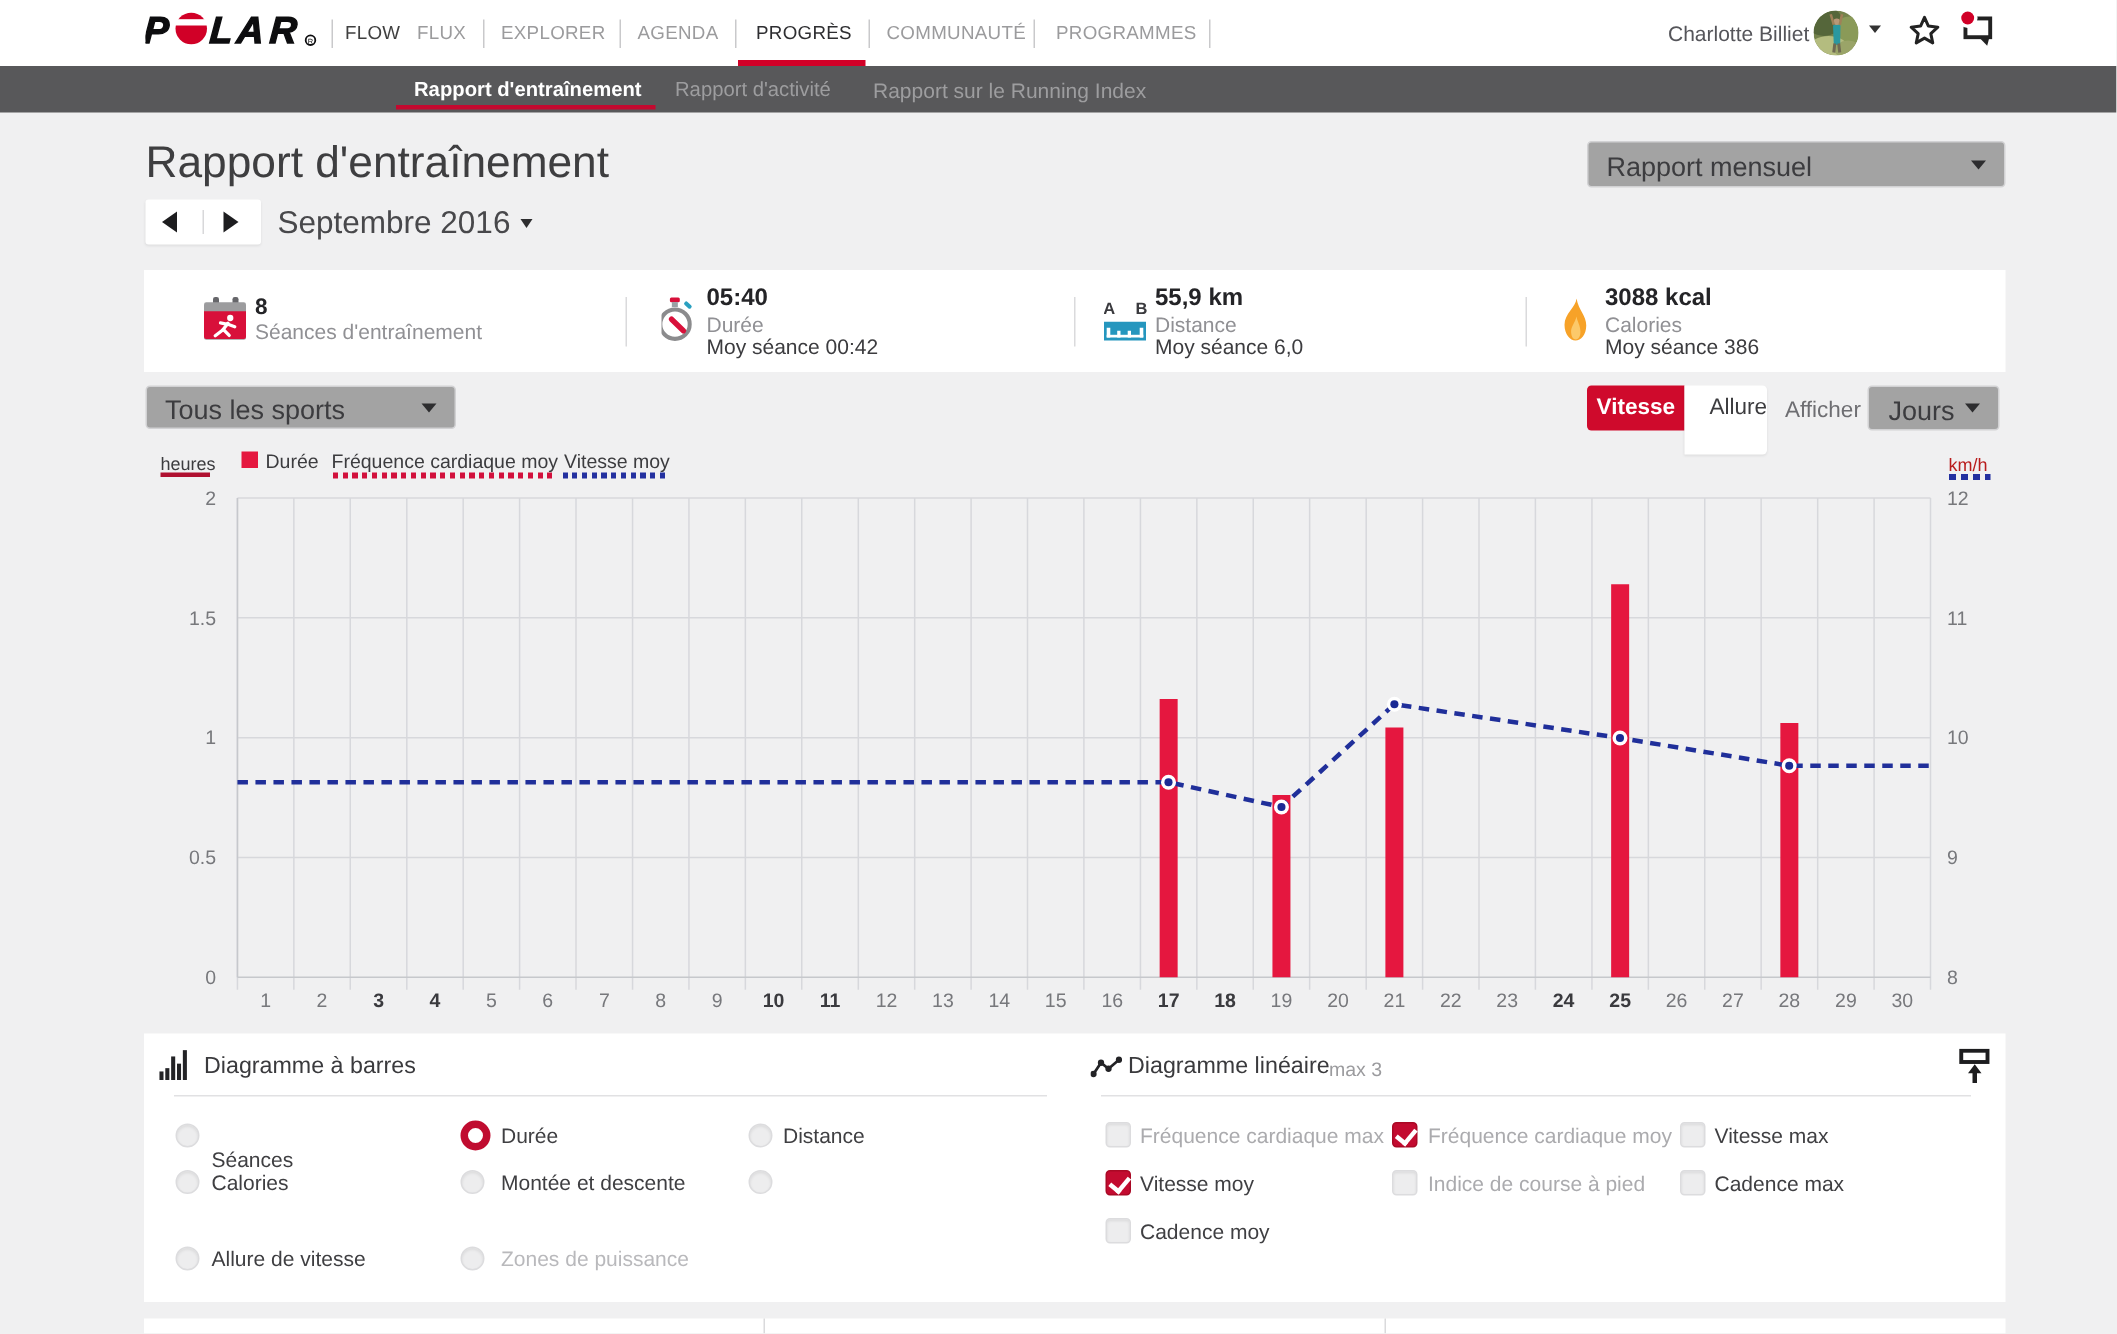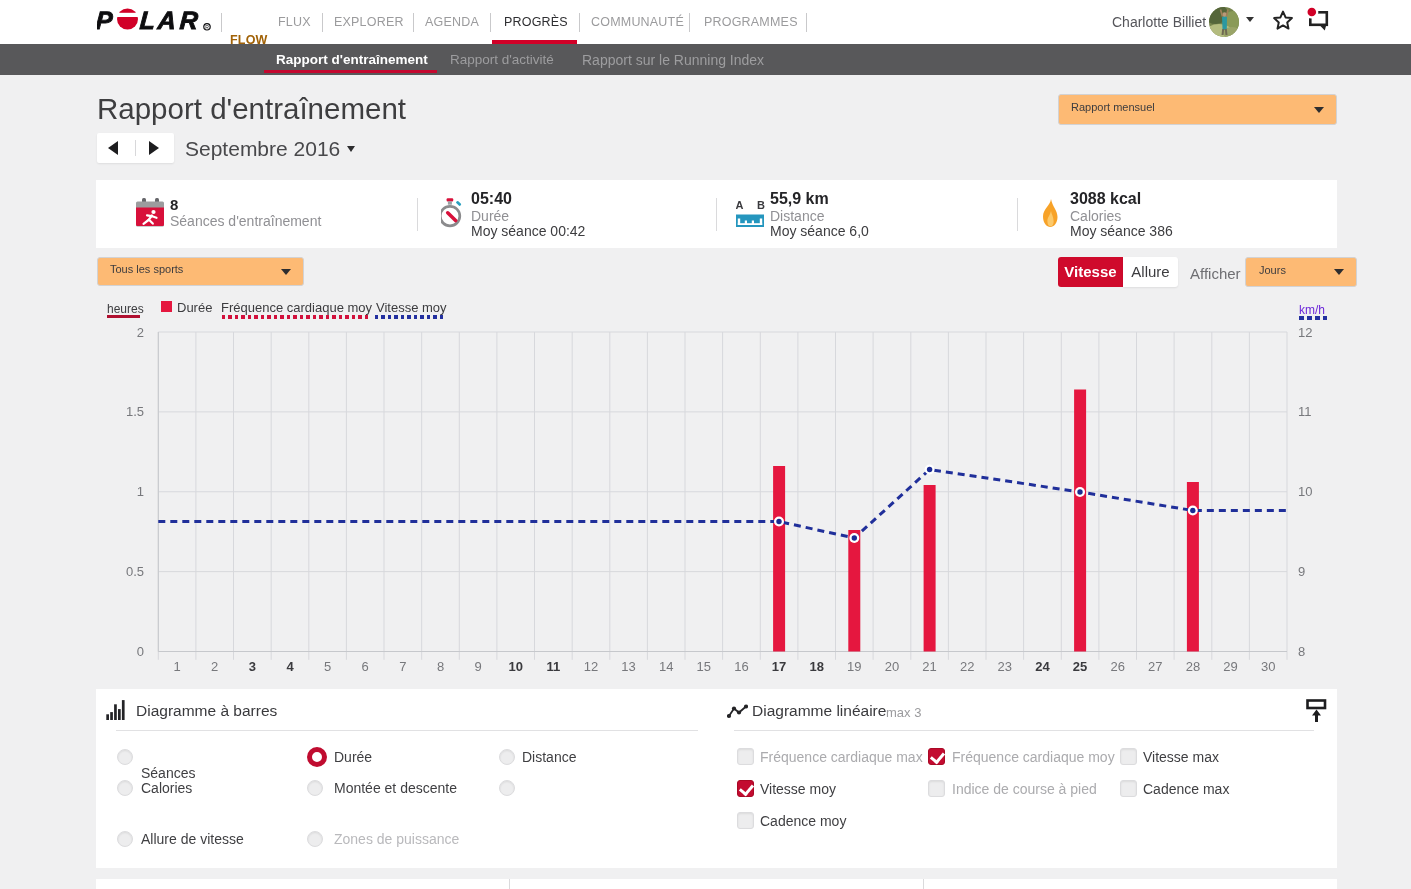--- a/index.html
+++ b/index.html
@@ -12,21 +12,21 @@
   #hdr { position:absolute; left:0; top:0; width:1411px; height:44px; background:#fff; }
   .navlink { position:absolute; top:15px; font-size:12.5px; letter-spacing:0.2px; color:#9b9b9d; }
   .navdiv { position:absolute; top:13px; width:1px; height:19px; background:#c9c9cb; }
   .tri-down { width:0; height:0; border-left:4px solid transparent; border-right:4px solid transparent; border-top:5px solid #333; }
 
   
   #subnav { position:absolute; left:0; top:44px; width:1411px; height:31px; background:#58585a; }
   .tab { position:absolute; top:8px; font-size:13.5px; color:#9d9d9f; }
 
   
-  .sel { position:absolute; background:#fdba74; border:1px solid #d2d2d4; border-radius:3px; font-size:11px; color:#3c3c3f; }
+  .sel { position:absolute; background:#a3a3a3; border:1px solid #d2d2d4; border-radius:3px; font-size:18px; color:#3c3c3f; }
   .sel .tri { position:absolute; right:12px; top:50%; margin-top:-3px; width:0; height:0;
       border-left:5px solid transparent; border-right:5px solid transparent; border-top:6px solid #2d2d2f; }
 
   .graytxt { color:#909094; }
   .darktxt { color:#3c3c3f; }
 
   
   .radio { position:absolute; width:16px; height:16px; border-radius:50%; background:#ededee; border:1px solid #dcdcde; box-shadow:inset 0 1px 2px rgba(0,0,0,0.08); }
   .radio.sel-r { width:20px; height:20px; background:#fff; border:5.5px solid #c00c30; box-shadow:none; }
   .cbx { position:absolute; width:17px; height:17px; border-radius:3px; background:#ededee; border:1px solid #dcdcde; box-shadow:inset 0 1px 2px rgba(0,0,0,0.08); }
@@ -49,21 +49,21 @@
           <text x="62" y="24" transform="skewX(-4)">A</text>
           <text x="84" y="24" transform="skewX(-4)">R</text>
         </g>
         <circle cx="30.5" cy="14" r="10.5" fill="#d10027"></circle>
         <rect x="19" y="7.8" width="23" height="4.2" fill="#fff"></rect>
         <circle cx="110" cy="21.8" r="3.2" fill="none" stroke="#0d0d0f" stroke-width="1.2"></circle>
         <text x="110" y="24.1" font-size="5" fill="#0d0d0f" text-anchor="middle" font-family="Liberation Sans">R</text>
       </svg>
     </div>
     <div class="navdiv" style="left:221px;"></div>
-    <div class="navlink" style="left:230px; color:#a16207; font-weight:bold;margin-top:18px;">FLOW</div>
+    <div class="navlink" style="left:230px; color:#404040; font-weight:normal;">FLOW</div>
     <div class="navlink" style="left:278px;">FLUX</div>
     <div class="navdiv" style="left:322px;"></div>
     <div class="navlink" style="left:334px;">EXPLORER</div>
     <div class="navdiv" style="left:413px;"></div>
     <div class="navlink" style="left:425px;">AGENDA</div>
     <div class="navdiv" style="left:490px;"></div>
     <div class="navlink" style="left:504px; color:#2e2e31;">PROGRÈS</div>
     <div class="abs" style="left:492px; top:40px; width:85px; height:4px; background:#d10027;"></div>
     <div class="navdiv" style="left:579px;"></div>
     <div class="navlink" style="left:591px;">COMMUNAUTÉ</div>
@@ -186,36 +186,36 @@
     <div class="abs" style="left:974px; top:10px; font-size:16px; font-weight:bold; color:#242427;">3088 kcal</div>
     <div class="abs graytxt" style="left:974px; top:28px; font-size:14px;">Calories</div>
     <div class="abs darktxt" style="left:974px; top:43px; font-size:14px;">Moy séance 386</div>
   </div>
 
   <div class="sel" style="left:97px; top:257px; width:207px; height:29px;">
     <span style="position:absolute; left:12px; top:5px;">Tous les sports</span>
       <span class="tri"></span>
   </div>
   <div class="abs" style="left:1058px; top:257px; width:65px; height:30px; background:#cf0a2c; border-radius:3px 0 0 3px; color:#fff; font-weight:bold; font-size:15px; text-align:center; line-height:30px;">Vitesse</div>
-  <div class="abs" style="left:1123px; top:257px; width:55px; height:30px; background:#fff; border-radius:0 3px 3px 0; color:#3c3c3f; font-size:15px; text-align:center; line-height:30px; box-shadow:0 1px 2px rgba(0,0,0,0.08);">Allure</div>
+  <div class="abs" style="left:1123px; top:257px; width:55px; height:46px; background:#fff; border-radius:0 3px 3px 0; color:#3c3c3f; font-size:15px; text-align:right; line-height:30px; box-shadow:0 1px 2px rgba(0,0,0,0.08);">Allure</div>
   <div class="abs" style="left:1190px; top:265px; font-size:15px; color:#6e6e72;">Afficher</div>
-  <div class="sel" style="left:1245px; top:257px; width:112px; height:30px;">
+  <div class="sel" style="left:1245px; top:257px; width:88px; height:30px;">
     <span style="position:absolute; left:13px; top:5.5px;">Jours</span>
       <span class="tri"></span>
   </div>
 
   <div class="abs" style="left:107px; top:302px; font-size:12px; color:#3c3c3f;">heures</div>
   <div class="abs" style="left:107px; top:315px; width:33px; height:3px; background:#b01030;"></div>
   <div class="abs" style="left:161px; top:301px; width:11px; height:11px; background:#e5173f;"></div>
   <div class="abs" style="left:177px; top:300px; font-size:13px; color:#3c3c3f;">Durée</div>
   <div class="abs" style="left:221px; top:300px; font-size:13px; color:#3c3c3f;">Fréquence cardiaque moy</div>
   <div class="abs" style="left:222px; top:315px; width:146px; height:3.5px; background:repeating-linear-gradient(90deg,#d2103c 0,#d2103c 3.5px,transparent 3.5px,transparent 6.5px);"></div>
   <div class="abs" style="left:376px; top:300px; font-size:13px; color:#3c3c3f;">Vitesse moy</div>
   <div class="abs" style="left:375px; top:315px; width:70px; height:3.5px; background:repeating-linear-gradient(90deg,#2330a0 0,#2330a0 3.5px,transparent 3.5px,transparent 6.5px);"></div>
-  <div class="abs" style="left:1299px; top:303px; font-size:12px; color:#6d28d9;">km/h</div>
+  <div class="abs" style="left:1299px; top:303px; font-size:12px; color:#b91c1c;">km/h</div>
   <div class="abs" style="left:1299px; top:316px; width:28px; height:3.5px; background:repeating-linear-gradient(90deg,#2330a0 0,#2330a0 5px,transparent 5px,transparent 8px);"></div>
 
   <div class="abs" id="chart" style="left:96px; top:320px; width:1241px; height:360px;">
     <svg width="1241" height="360" viewBox="0 0 1241 360">
     <path d="M62.3 12.0V339.8 M99.9 12.0V339.8 M137.5 12.0V339.8 M175.2 12.0V339.8 M212.8 12.0V339.8 M250.4 12.0V339.8 M288.0 12.0V339.8 M325.7 12.0V339.8 M363.3 12.0V339.8 M400.9 12.0V339.8 M438.5 12.0V339.8 M476.2 12.0V339.8 M513.8 12.0V339.8 M551.4 12.0V339.8 M589.0 12.0V339.8 M626.6 12.0V339.8 M664.3 12.0V339.8 M701.9 12.0V339.8 M739.5 12.0V339.8 M777.1 12.0V339.8 M814.8 12.0V339.8 M852.4 12.0V339.8 M890.0 12.0V339.8 M927.6 12.0V339.8 M965.3 12.0V339.8 M1002.9 12.0V339.8 M1040.5 12.0V339.8 M1078.1 12.0V339.8 M1115.8 12.0V339.8 M1153.4 12.0V339.8 M1191.0 12.0V339.8" stroke="#d7d8dc" stroke-width="1" fill="none"></path>
     <path d="M62.3 12.00H1191.0 M62.3 91.88H1191.0 M62.3 171.75H1191.0 M62.3 251.62H1191.0" stroke="#d7d8dc" stroke-width="1" fill="none"></path>
     <path d="M62.3 12.0V331.5" stroke="#c6c8cc" stroke-width="1" fill="none"></path>
     <path d="M62.3 331.5H1191.0" stroke="#c6c8cc" stroke-width="1" fill="none"></path>
     <text x="48" y="16.5" font-size="13" fill="#77787c" text-anchor="end">2</text>
     <text x="48" y="96.4" font-size="13" fill="#77787c" text-anchor="end">1.5</text>

